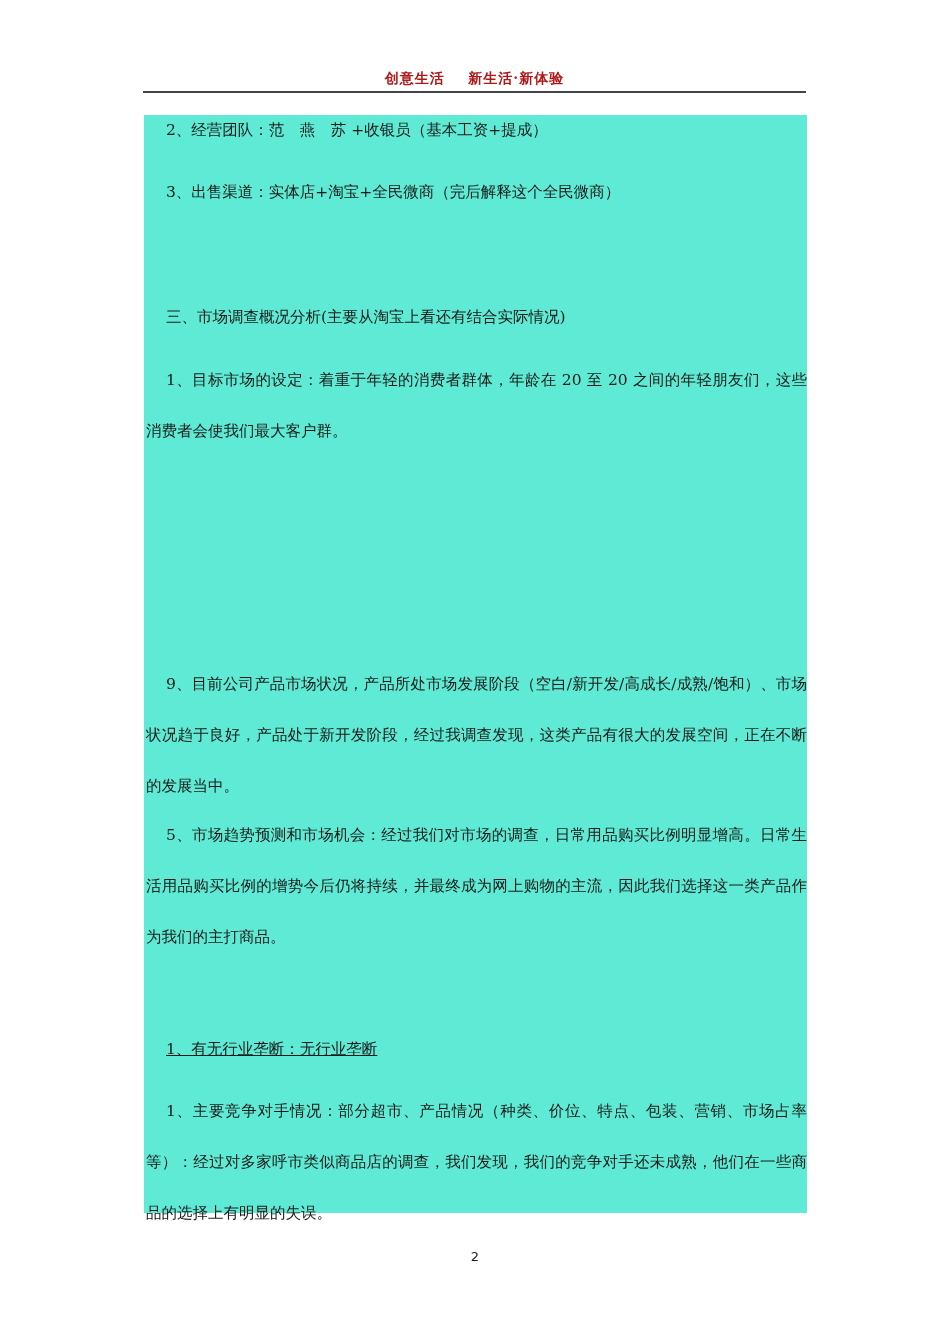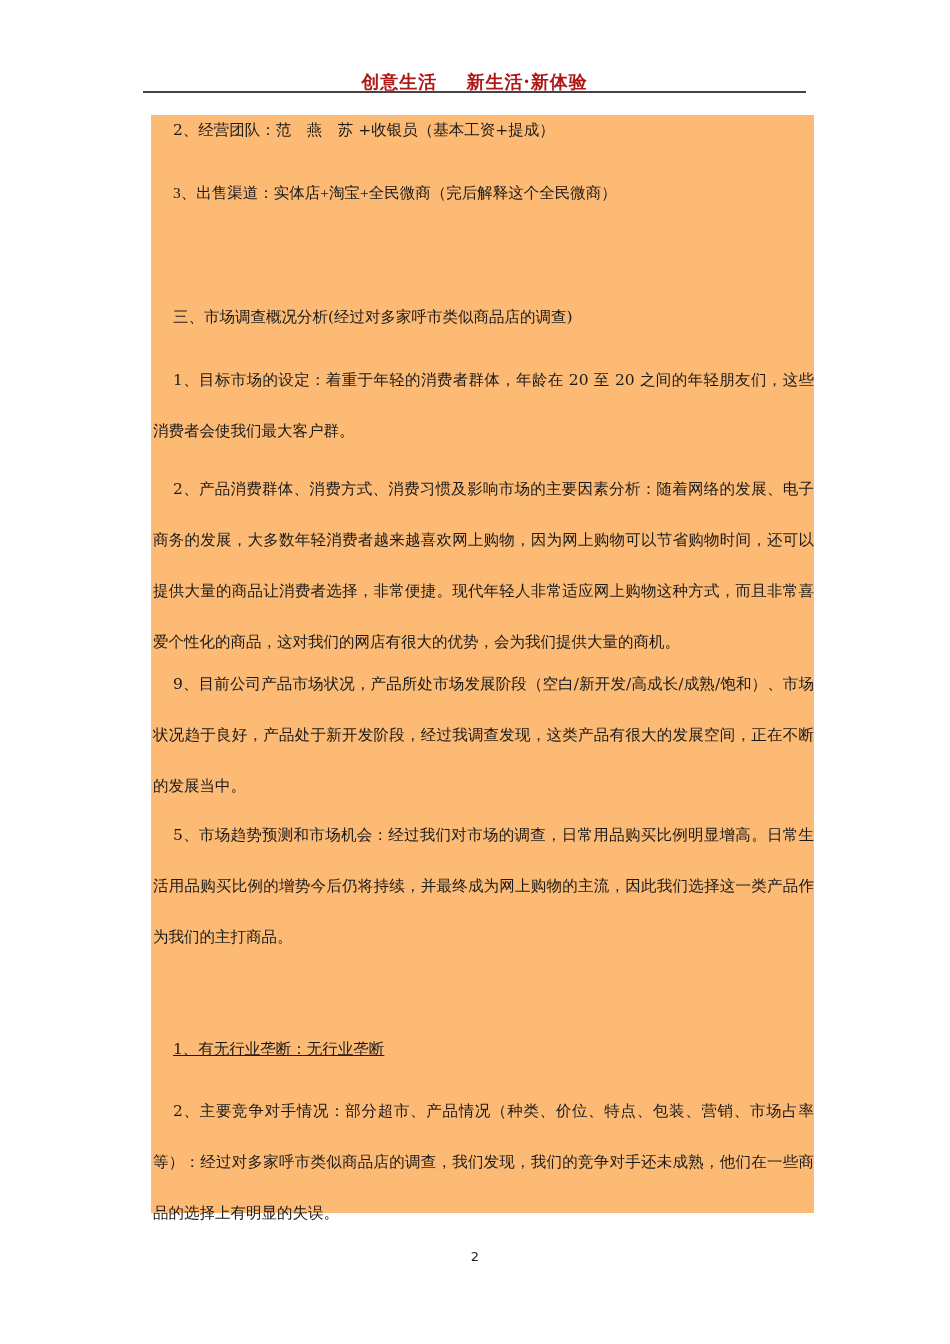--- a/index.html
+++ b/index.html
@@ -21,41 +21,41 @@
       top: 64px;
       width: 663px;
       height: 30px;
     }
     .header-title {
       position: absolute;
       left: 0;
       right: 0;
       top: 6px;
       text-align: center;
-      font-size: 18px;
+      font-size: 14px;
       font-weight: bold;
       color: #b01818;
       letter-spacing: 1px;
       white-space: pre;
     }
     .header-rule {
       position: absolute;
       left: 0;
       right: 0;
       top: 27px;
       height: 2px;
       background: #444;
     }
     .content {
       position: absolute;
-      left: 151px;
+      left: 144px;
       top: 115px;
       width: 663px;
       height: 1098px;
-      background: #fdba74;
+      background: #5eead4;
     }
     .para {
       position: absolute;
       left: 2px;
       right: 0;
       font-size: 15.5px;
       line-height: 51px;
       white-space: pre-wrap;
       text-align: justify;
     }
@@ -76,23 +76,22 @@
 </head>
 <body>
 
 <div class="page-header">
   <div class="header-title">创意生活    新生活·新体验</div>
   <div class="header-rule"></div>
 </div>
 
 <div class="content">
   <div class="para indent" style="top:-10px;">2、经营团队：范　燕　苏 +收银员（基本工资+提成）</div>
-  <div class="para indent" style="top:52px;font-family:Liberation Serif, serif;">3、出售渠道：实体店+淘宝+全民微商（完后解释这个全民微商）</div>
-  <div class="para indent" style="top:177px;">三、市场调查概况分析(经过对多家呼市类似商品店的调查)</div>
+  <div class="para indent" style="top:52px;">3、出售渠道：实体店+淘宝+全民微商（完后解释这个全民微商）</div>
+  <div class="para indent" style="top:177px;">三、市场调查概况分析(主要从淘宝上看还有结合实际情况)</div>
   <div class="para indent" style="top:240px;">1、目标市场的设定：着重于年轻的消费者群体，年龄在 20 至 20 之间的年轻朋友们，这些消费者会使我们最大客户群。</div>
-  <div class="para indent" style="top:349px;">2、产品消费群体、消费方式、消费习惯及影响市场的主要因素分析：随着网络的发展、电子商务的发展，大多数年轻消费者越来越喜欢网上购物，因为网上购物可以节省购物时间，还可以提供大量的商品让消费者选择，非常便捷。现代年轻人非常适应网上购物这种方式，而且非常喜爱个性化的商品，这对我们的网店有很大的优势，会为我们提供大量的商机。</div>
   <div class="para indent" style="top:544px;">9、目前公司产品市场状况，产品所处市场发展阶段（空白/新开发/高成长/成熟/饱和）、市场状况趋于良好，产品处于新开发阶段，经过我调查发现，这类产品有很大的发展空间，正在不断的发展当中。</div>
   <div class="para indent" style="top:695px;">5、市场趋势预测和市场机会：经过我们对市场的调查，日常用品购买比例明显增高。日常生活用品购买比例的增势今后仍将持续，并最终成为网上购物的主流，因此我们选择这一类产品作为我们的主打商品。</div>
   <div class="para indent" style="top:909px;text-decoration:underline;">1、有无行业垄断：无行业垄断</div>
-  <div class="para indent" style="top:971px;">2、主要竞争对手情况：部分超市、产品情况（种类、价位、特点、包装、营销、市场占率等）：经过对多家呼市类似商品店的调查，我们发现，我们的竞争对手还未成熟，他们在一些商品的选择上有明显的失误。</div>
+  <div class="para indent" style="top:971px;">1、主要竞争对手情况：部分超市、产品情况（种类、价位、特点、包装、营销、市场占率等）：经过对多家呼市类似商品店的调查，我们发现，我们的竞争对手还未成熟，他们在一些商品的选择上有明显的失误。</div>
 </div>
 
 <div class="page-number">2</div>
 
 </body></html>

